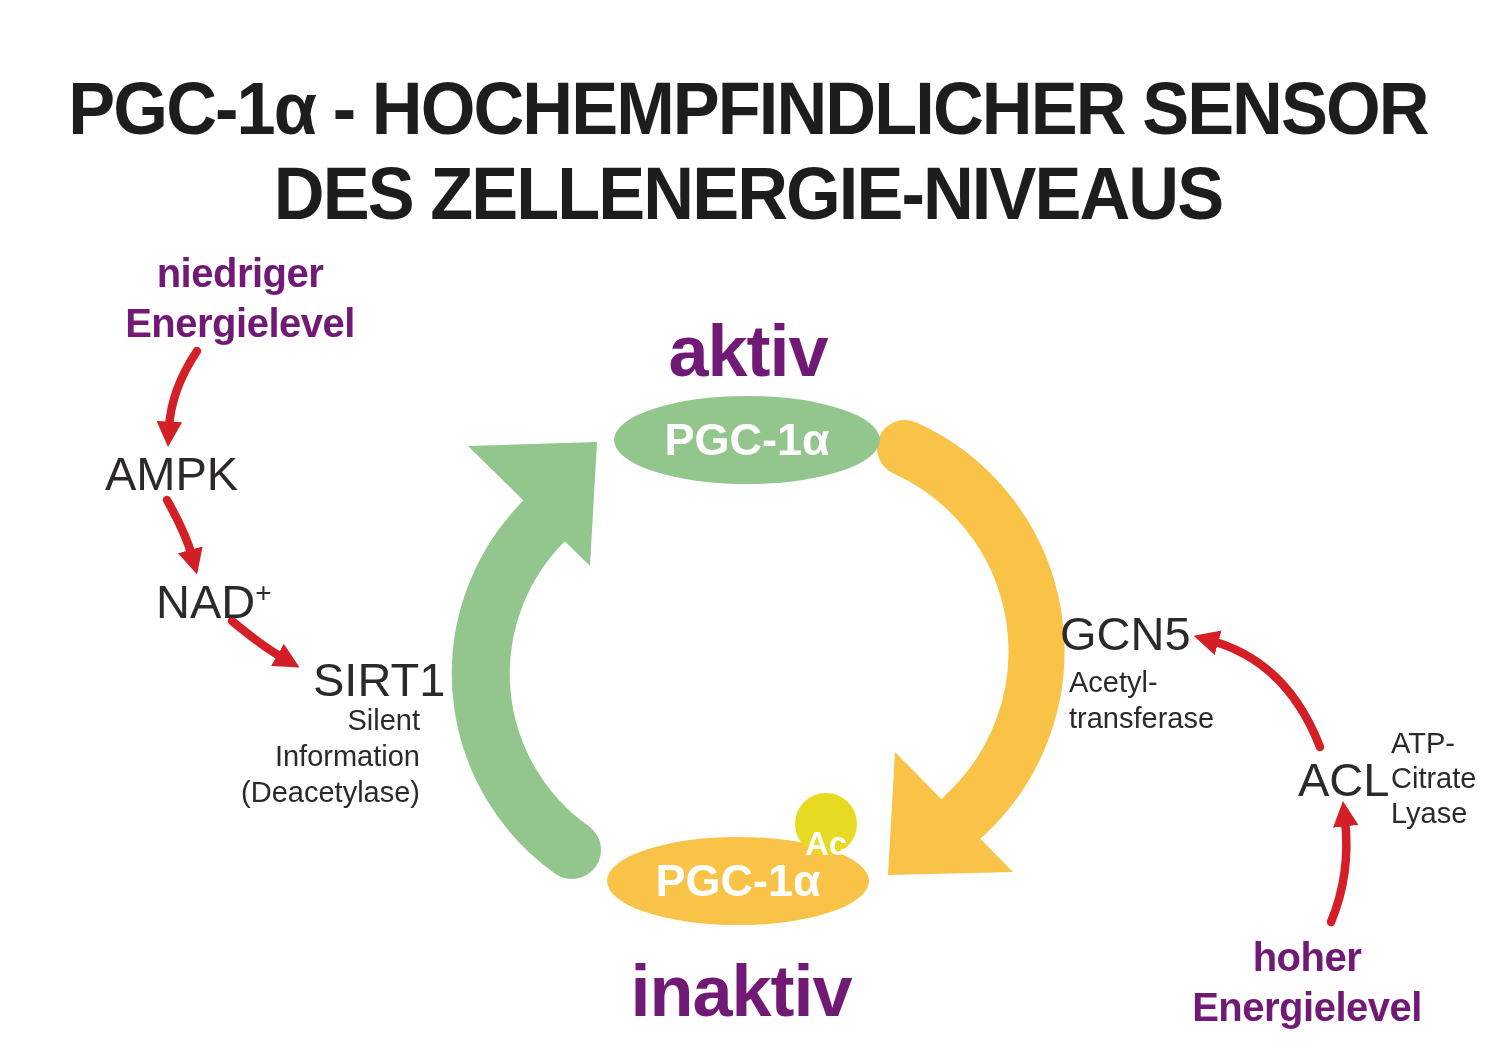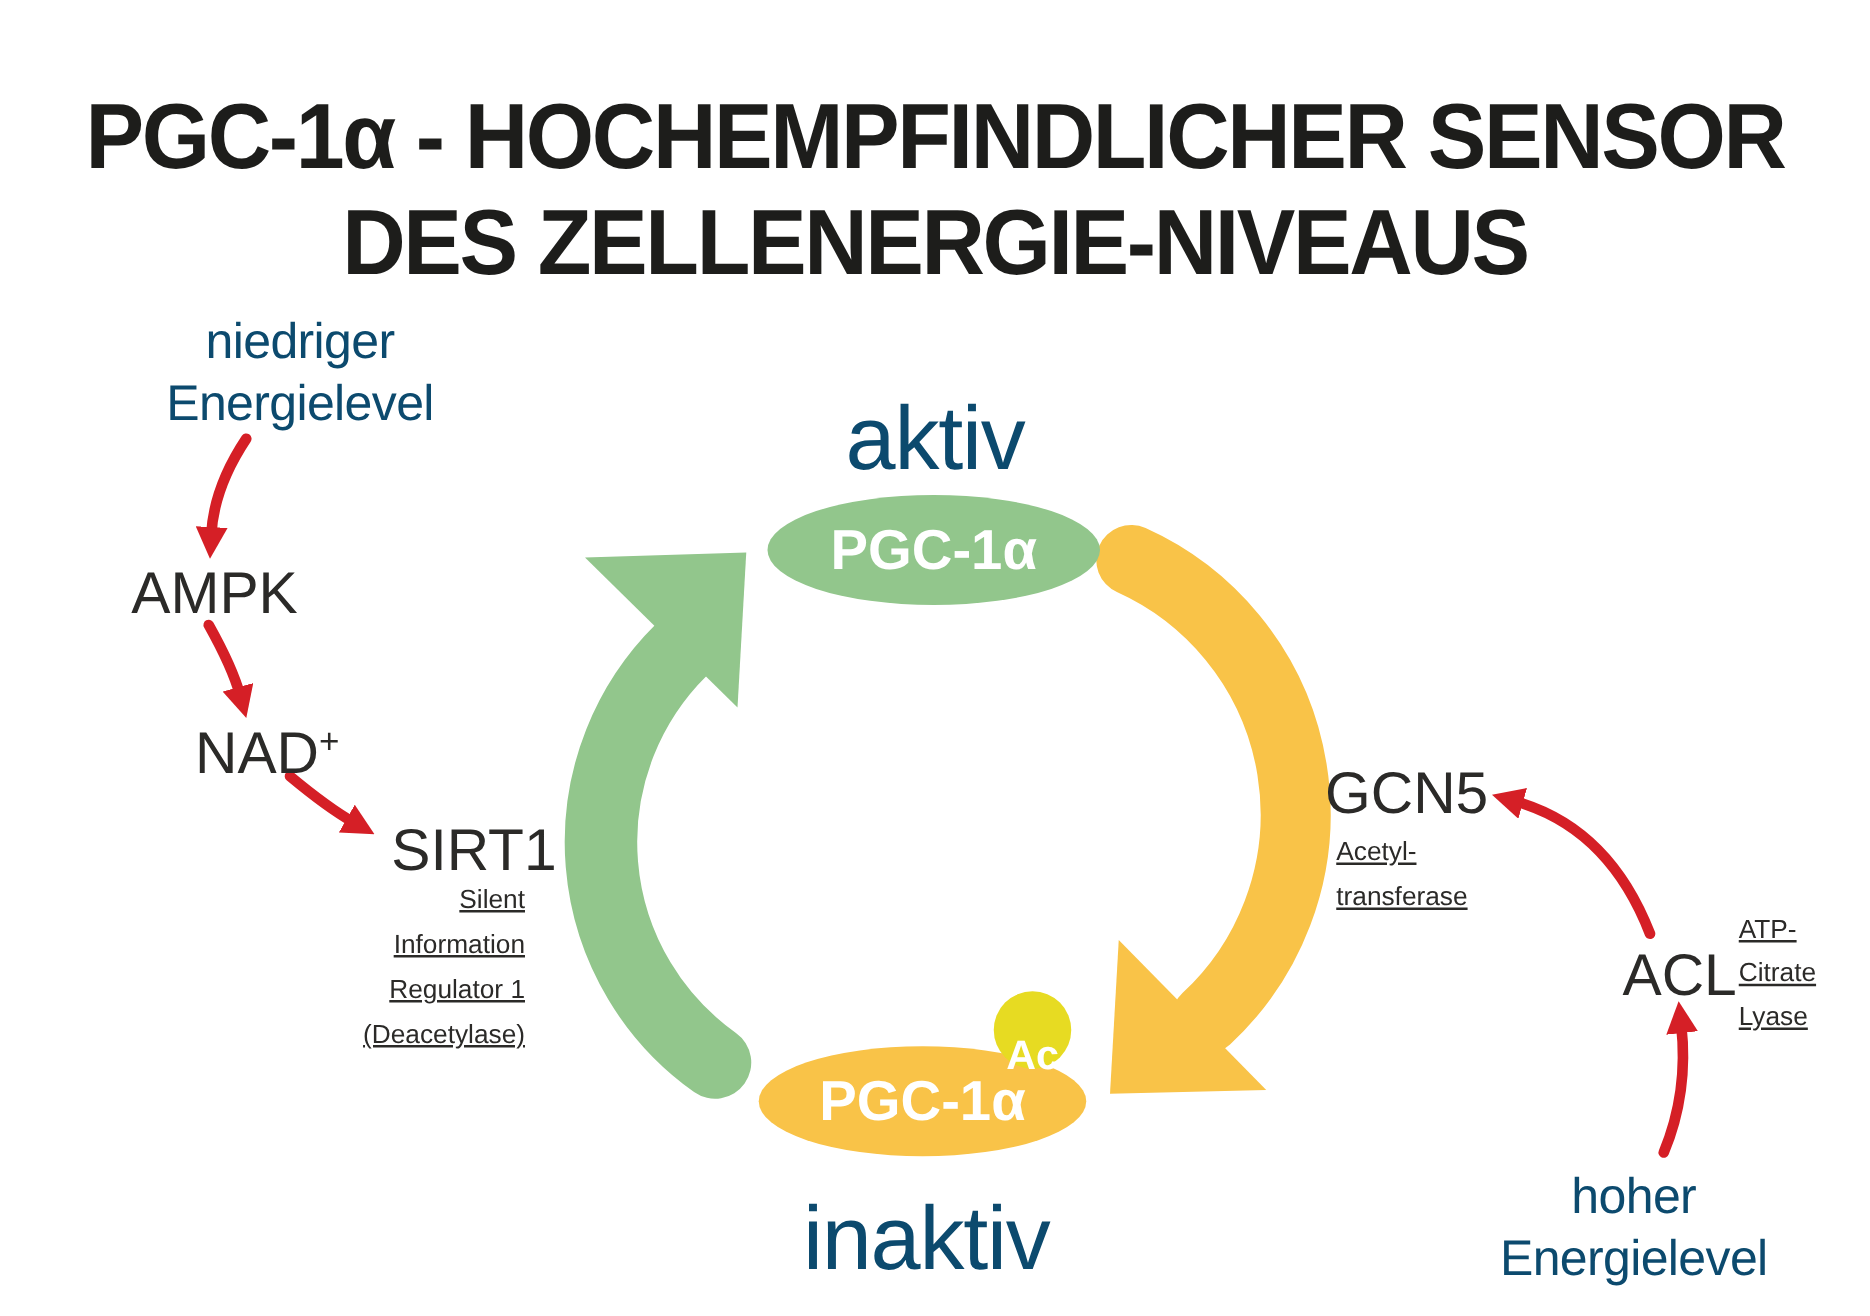--- a/index.html
+++ b/index.html
@@ -8,25 +8,25 @@
     font-family:"Liberation Sans","DejaVu Sans",sans-serif;
   }
   .svg-layer{position:absolute;left:0;top:0;width:1496px;height:1053px;}
   .label{position:absolute;color:#2B2A28;white-space:nowrap;}
   .title{
     position:absolute;top:16px;left:0;width:1496px;text-align:center;
     font-size:74px;font-weight:800;line-height:85px;letter-spacing:-2px;
     color:#1D1D1B;transform:scaleX(0.95);transform-origin:50% 0;
   }
   .title span{display:block;}
-  .display{font-weight:400;color:#0c4a6e;letter-spacing:-0.5px;}
+  .display{font-weight:700;color:#701a75;letter-spacing:-0.5px;}
   .trigger{font-size:40px;line-height:50px;text-align:center;}
   .state{font-size:72px;letter-spacing:-1px;text-align:center;width:300px;}
   .node-lg{font-size:47px;}
-  .desc{font-size:21px;line-height:36px;text-decoration:underline;}
+  .desc{font-size:29px;line-height:36px;}
   .ellipse-text{
     position:absolute;text-align:center;color:#ffffff;font-weight:800;
     font-size:45px;letter-spacing:0px;
   }
   .badge-text{
     position:absolute;text-align:center;color:#ffffff;font-weight:800;font-size:33px;
   }
   .sup{font-size:28px;position:relative;top:-16px;}
 </style>
 </head>
@@ -70,21 +70,20 @@
 
   <div class="label node-lg" style="left:156px;top:574px;"><span>NAD</span><span class="sup">+</span></div>
 
   <div class="label node-lg" style="left:105px;top:446px;">AMPK</div>
 
   <div class="label node-lg" style="left:313px;top:652px;">SIRT1</div>
 
   <div class="label desc" style="left:160px;top:702px;width:260px;text-align:right;">
     <div>Silent</div>
     <div>Information</div>
-    <div>Regulator 1</div>
     <div>(Deacetylase)</div>
   </div>
 
   <div class="label display state" style="left:598px;top:310px;">aktiv</div>
 
   <div class="ellipse-text" style="left:614px;top:413px;width:266px;height:56px;line-height:54px;">PGC-1α</div>
 
   <div class="ellipse-text" style="left:605px;top:854px;width:266px;height:56px;line-height:54px;">PGC-1α</div>
 
   <div class="badge-text" style="left:795px;top:814px;width:62px;height:62px;line-height:60px;">Ac</div>

